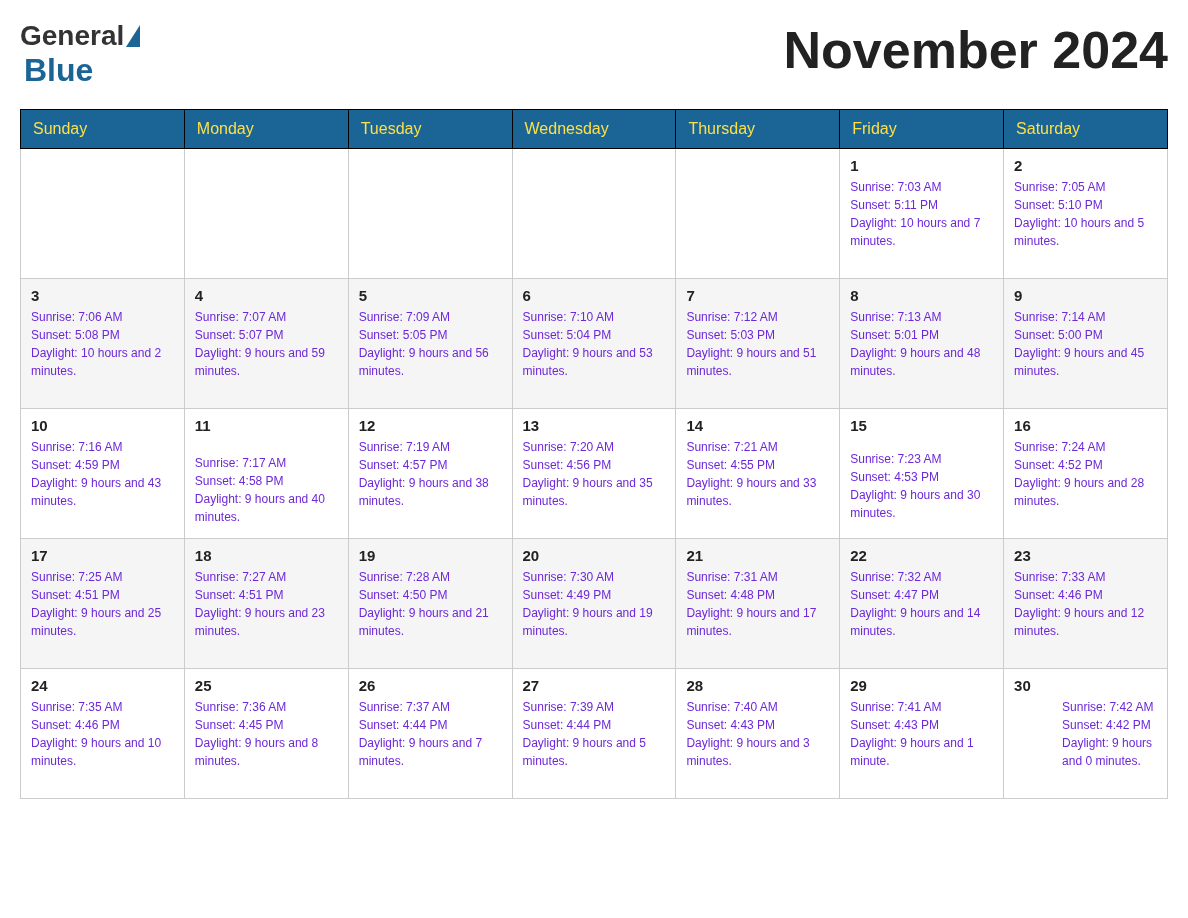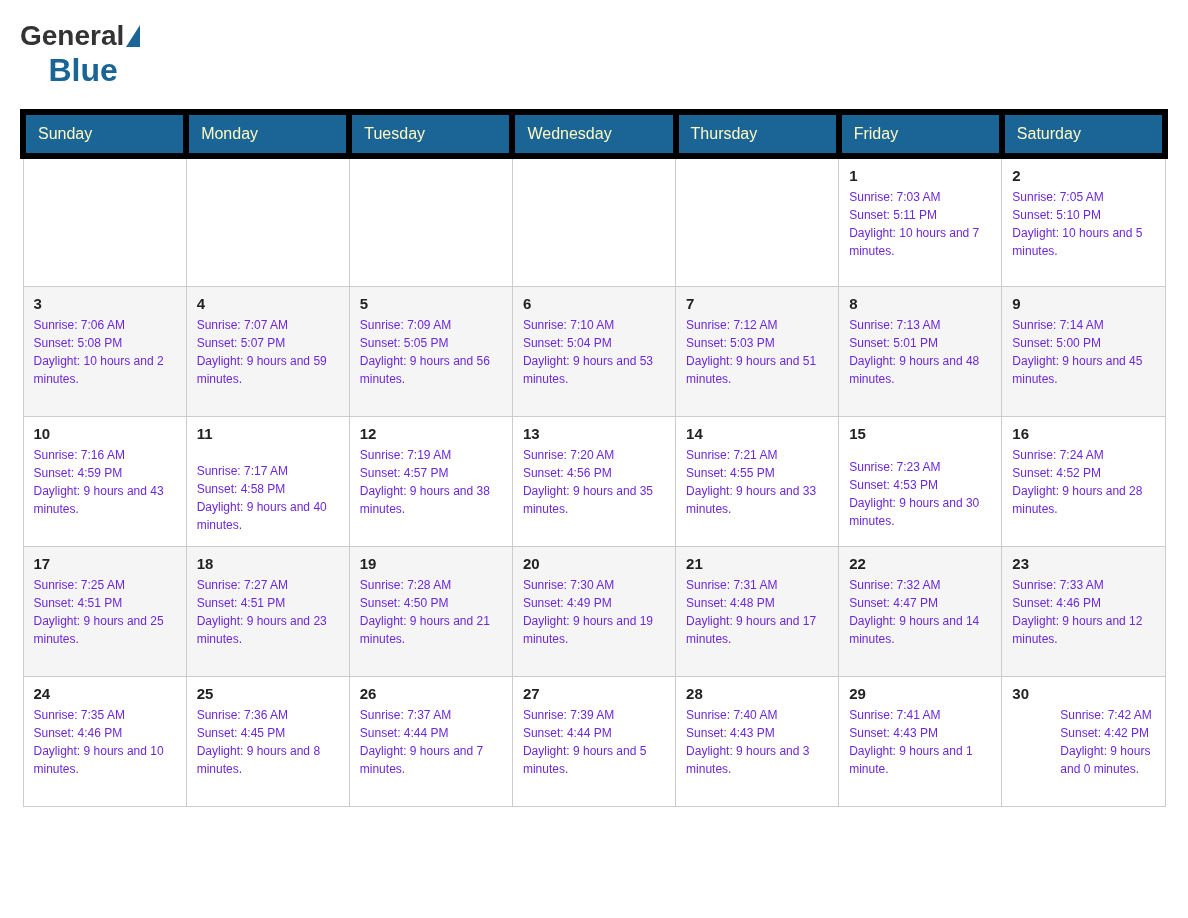--- a/index.html
+++ b/index.html
@@ -12,21 +12,21 @@
     }
     .header {
       display: flex;
       justify-content: space-between;
       align-items: flex-start;
       margin-bottom: 20px;
     }
     .logo {
       display: flex;
       flex-direction: column;
-      align-items: center;
+      align-items: flex-start;
     }
     .logo-text {
       display: flex;
       align-items: center;
       font-size: 28px;
       font-weight: bold;
       color: #333;
     }
     .logo-general {
       color: #333;
@@ -57,26 +57,26 @@
       color: #444;
       margin-top: 4px;
     }
     .calendar {
       width: 100%;
       border-collapse: collapse;
       border: 1px solid #aaa;
     }
     .calendar th {
       background-color: #1a6496;
-      color: #fef9c3;
+      color: #fde047;
       padding: 10px 12px;
       text-align: left;
       font-size: 16px;
       font-weight: normal;
-      border: 6px solid #000000;
+      border: 1px solid #000000;
     }
     .calendar td {
       border: 1px solid #ccc;
       vertical-align: top;
       padding: 8px 10px;
       width: 14.28%;
       min-height: 110px;
       height: 130px;
       background: #fff;
     }
@@ -106,20 +106,21 @@
   <div class="logo">
     <div class="logo-text">
       <span class="logo-general">General</span>
       <span class="logo-triangle"></span>
     </div>
     <div style="margin-left: 4px;">
       <span class="logo-blue">Blue</span>
     </div>
   </div>
   <div class="title-section">
+    <div class="month-title">November 2024</div>
   </div>
 </div>
 
 <table class="calendar">
   <thead>
     <tr>
     <th>Sunday</th>
         <th>Monday</th>
         <th>Tuesday</th>
         <th>Wednesday</th>

